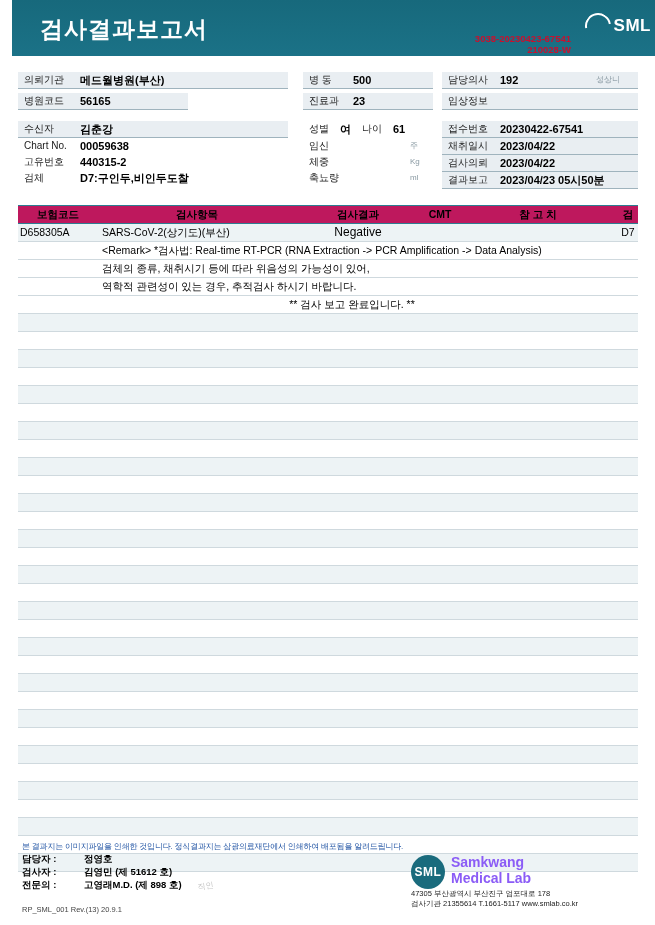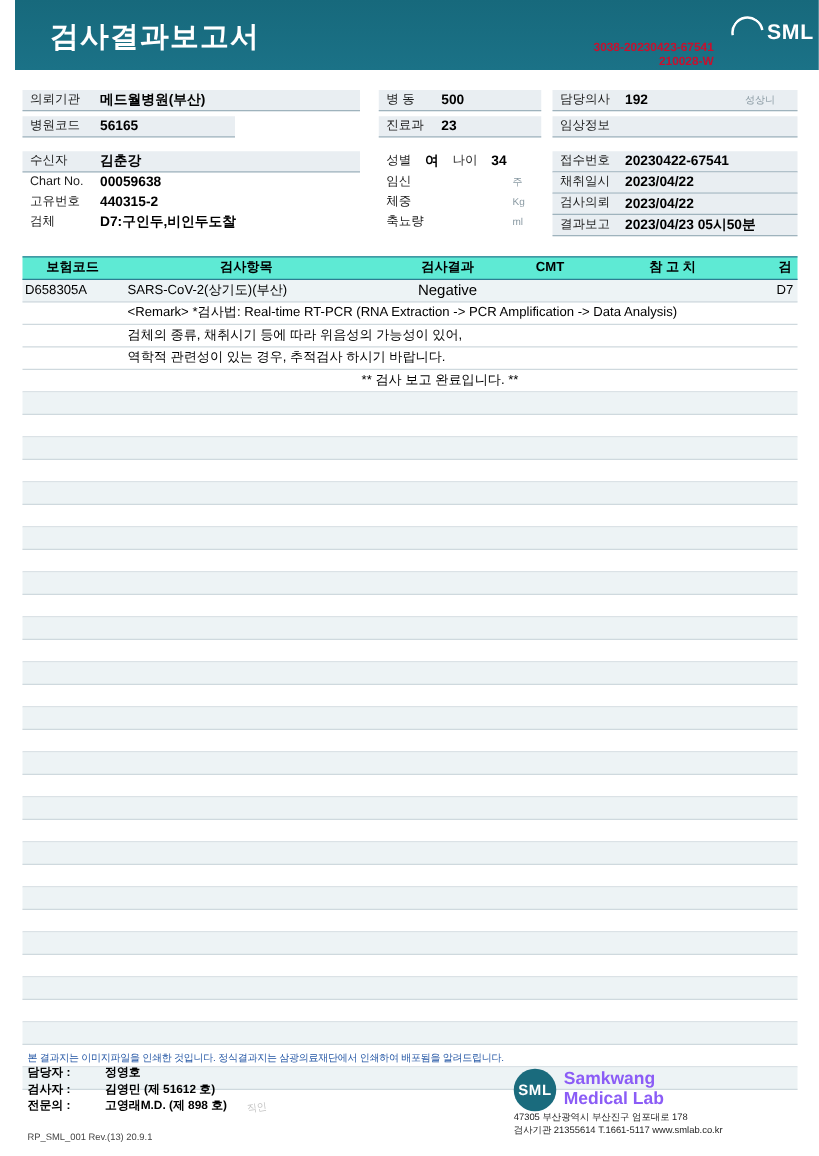--- a/index.html
+++ b/index.html
@@ -119,21 +119,21 @@
     position: absolute;
     left: 18px;
     top: 205px;
     width: 620px;
   }
   .thead {
     position: relative;
     height: 17px;
     border-top: 1.6px solid #2d7d91;
     border-bottom: 1.2px solid #2d7d91;
-    background: #5eead4;
+    background: #be185d;
   }
   .thead div {
     position: absolute;
     top: 1px;
     font-size: 10.5px;
     font-weight: bold;
     text-align: center;
     line-height: 15px;
   }
   .rows { position: relative; }
@@ -276,21 +276,21 @@
     <div class="lbl" style="left:287px; top:6px;">병 동</div>
     <div class="val" style="left:335px; top:6px;">500</div>
 
     <div class="box" style="left:285px; top:27px; width:130px;"></div>
     <div class="lbl" style="left:287px; top:27px;">진료과</div>
     <div class="val" style="left:335px; top:27px;">23</div>
 
     <div class="lbl" style="left:287px; top:55px;font-family:Liberation Serif, serif;">성별</div>
     <div class="val" style="left:322px; top:55px;">여</div>
     <div class="lbl" style="left:340px; top:55px;">나이</div>
-    <div class="val" style="left:375px; top:55px;">34</div>
+    <div class="val" style="left:375px; top:55px;">61</div>
 
     <div class="lbl" style="left:287px; top:72px;">임신</div>
     <div class="unit" style="left:392px; top:72px;">주</div>
 
     <div class="lbl" style="left:287px; top:88px;">체중</div>
     <div class="unit" style="left:392px; top:88px;">Kg</div>
 
     <div class="lbl" style="left:287px; top:104px;">축뇨량</div>
     <div class="unit" style="left:392px; top:104px;">ml</div>
 

